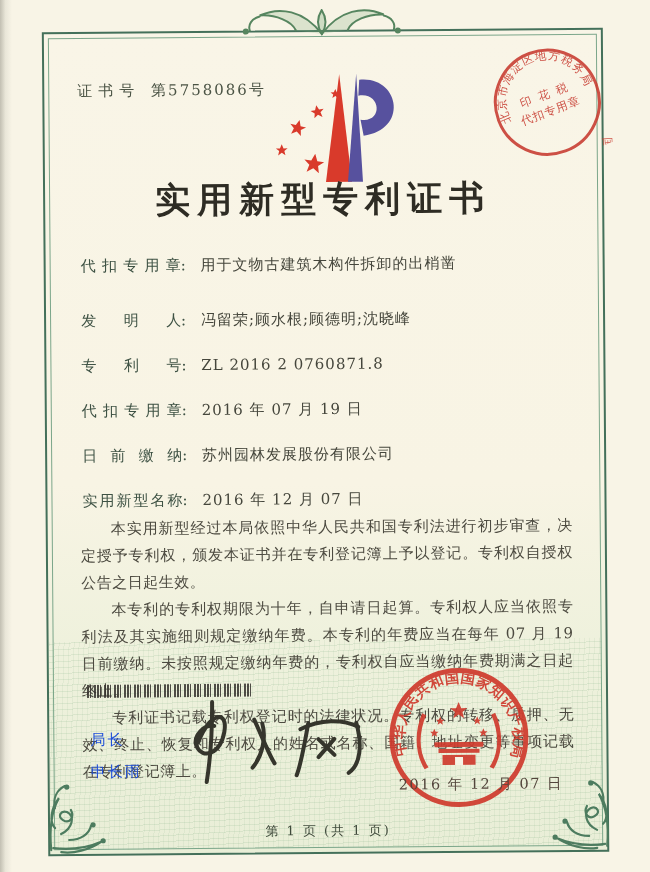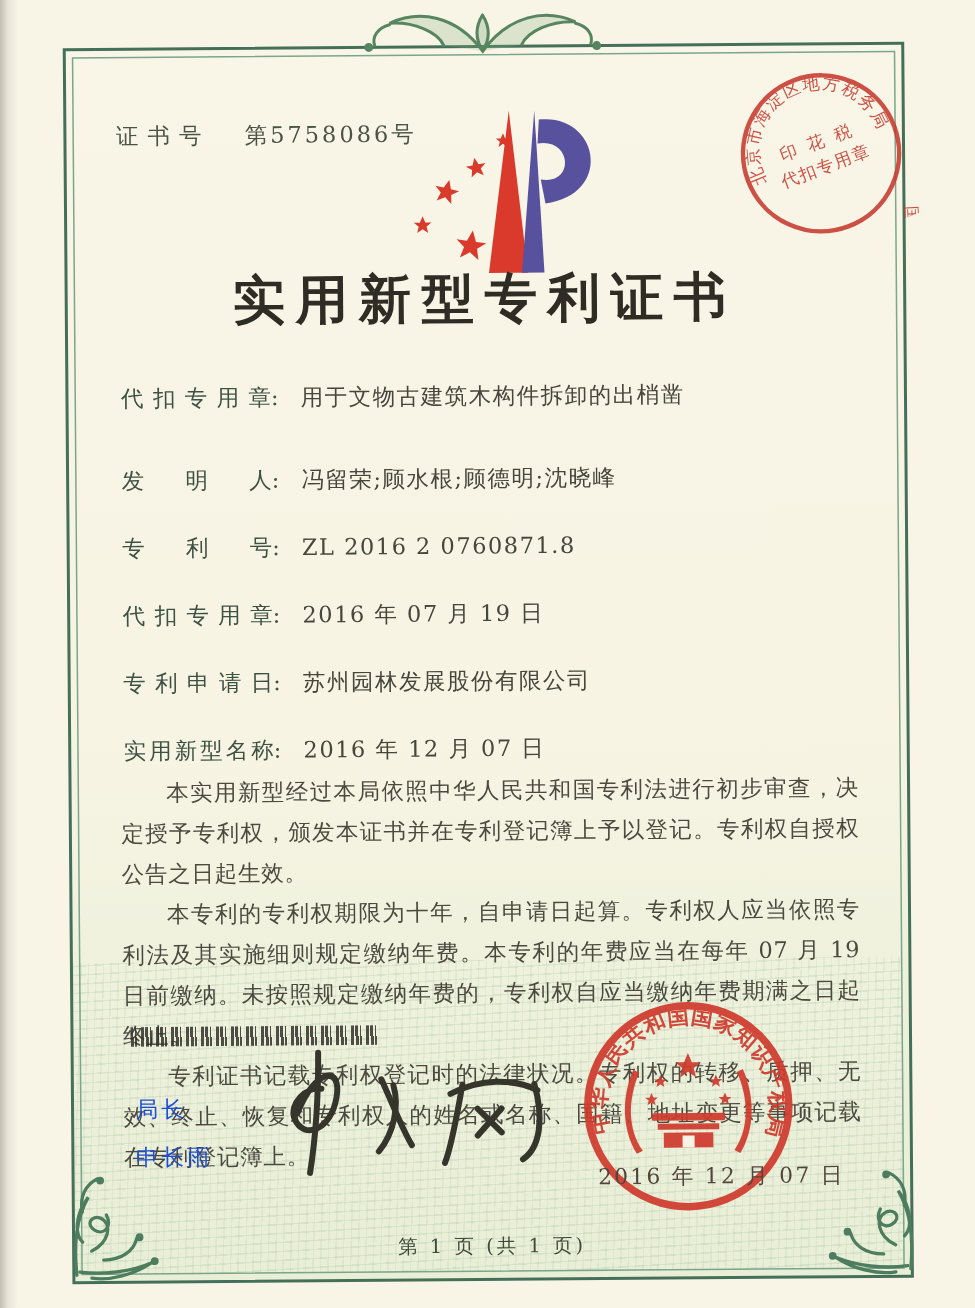--- a/index.html
+++ b/index.html
@@ -10,21 +10,21 @@
   .sheet{position:absolute;left:0;top:0;width:650px;height:872px;transform:rotate(-0.45deg);transform-origin:50% 50%;}
   .frame{position:absolute;left:45px;top:30px;width:557px;height:820px;
         border:2px solid #44705a;outline:1px solid #7ba68a;outline-offset:-7px;
         background:linear-gradient(180deg,#f9f5e7 0%,#f8f4e4 55%,#eef1dc 76%,#e9eed7 100%);}
   .guilloche{position:absolute;left:47px;top:640px;width:553px;height:208px;pointer-events:none;
         background:
           repeating-linear-gradient(92deg,rgba(120,170,125,.10) 0 1px,rgba(0,0,0,0) 1px 5px),
           repeating-linear-gradient(-3deg,rgba(120,170,125,.16) 0 1px,rgba(0,0,0,0) 1px 6px);}
   .certno{position:absolute;left:80px;top:80px;font-size:15px;color:#4a5344;}
   .certno .lbl{letter-spacing:6px;}
-  .certno .val{letter-spacing:2px;margin-left:18px;}
+  .certno .val{letter-spacing:2px;margin-left:6px;}
   .title{position:absolute;left:0;top:176px;width:650px;text-align:center;
         font-size:35px;font-weight:700;letter-spacing:7px;color:#2e2c24;}
   .fields{position:absolute;left:82px;top:0;width:500px;font-size:15px;color:#45463c;}
   .frow{position:absolute;left:0;white-space:nowrap;}
   .frow:nth-of-type(1){top:255px;}
   .frow:nth-of-type(2){top:310px;}
   .frow:nth-of-type(3){top:355px;}
   .frow:nth-of-type(4){top:400px;}
   .frow:nth-of-type(5){top:445px;}
   .frow:nth-of-type(6){top:490px;}
@@ -142,21 +142,21 @@
       </div>
       <div class="frow">
         <span class="flabel">专利号</span><span class="fcolon">:</span>
         <span class="fvalue">ZL 2016 2 0760871.8</span>
       </div>
       <div class="frow">
         <span class="flabel">代扣专用章</span><span class="fcolon">:</span>
         <span class="fvalue">2016 年 07 月 19 日</span>
       </div>
       <div class="frow">
-        <span class="flabel">专利申请日</span><span class="fcolon">:</span>
+        <span class="flabel">日前缴纳</span><span class="fcolon">:</span>
         <span class="fvalue">苏州园林发展股份有限公司</span>
       </div>
       <div class="frow">
         <span class="flabel">实用新型名称</span><span class="fcolon">:</span>
         <span class="fvalue">2016 年 12 月 07 日</span>
       </div>
     </div>
 
     <div class="paras">
       <p>本实用新型经过本局依照中华人民共和国专利法进行初步审查，决定授予专利权，颁发本证书并在专利登记簿上予以登记。专利权自授权公告之日起生效。</p>

